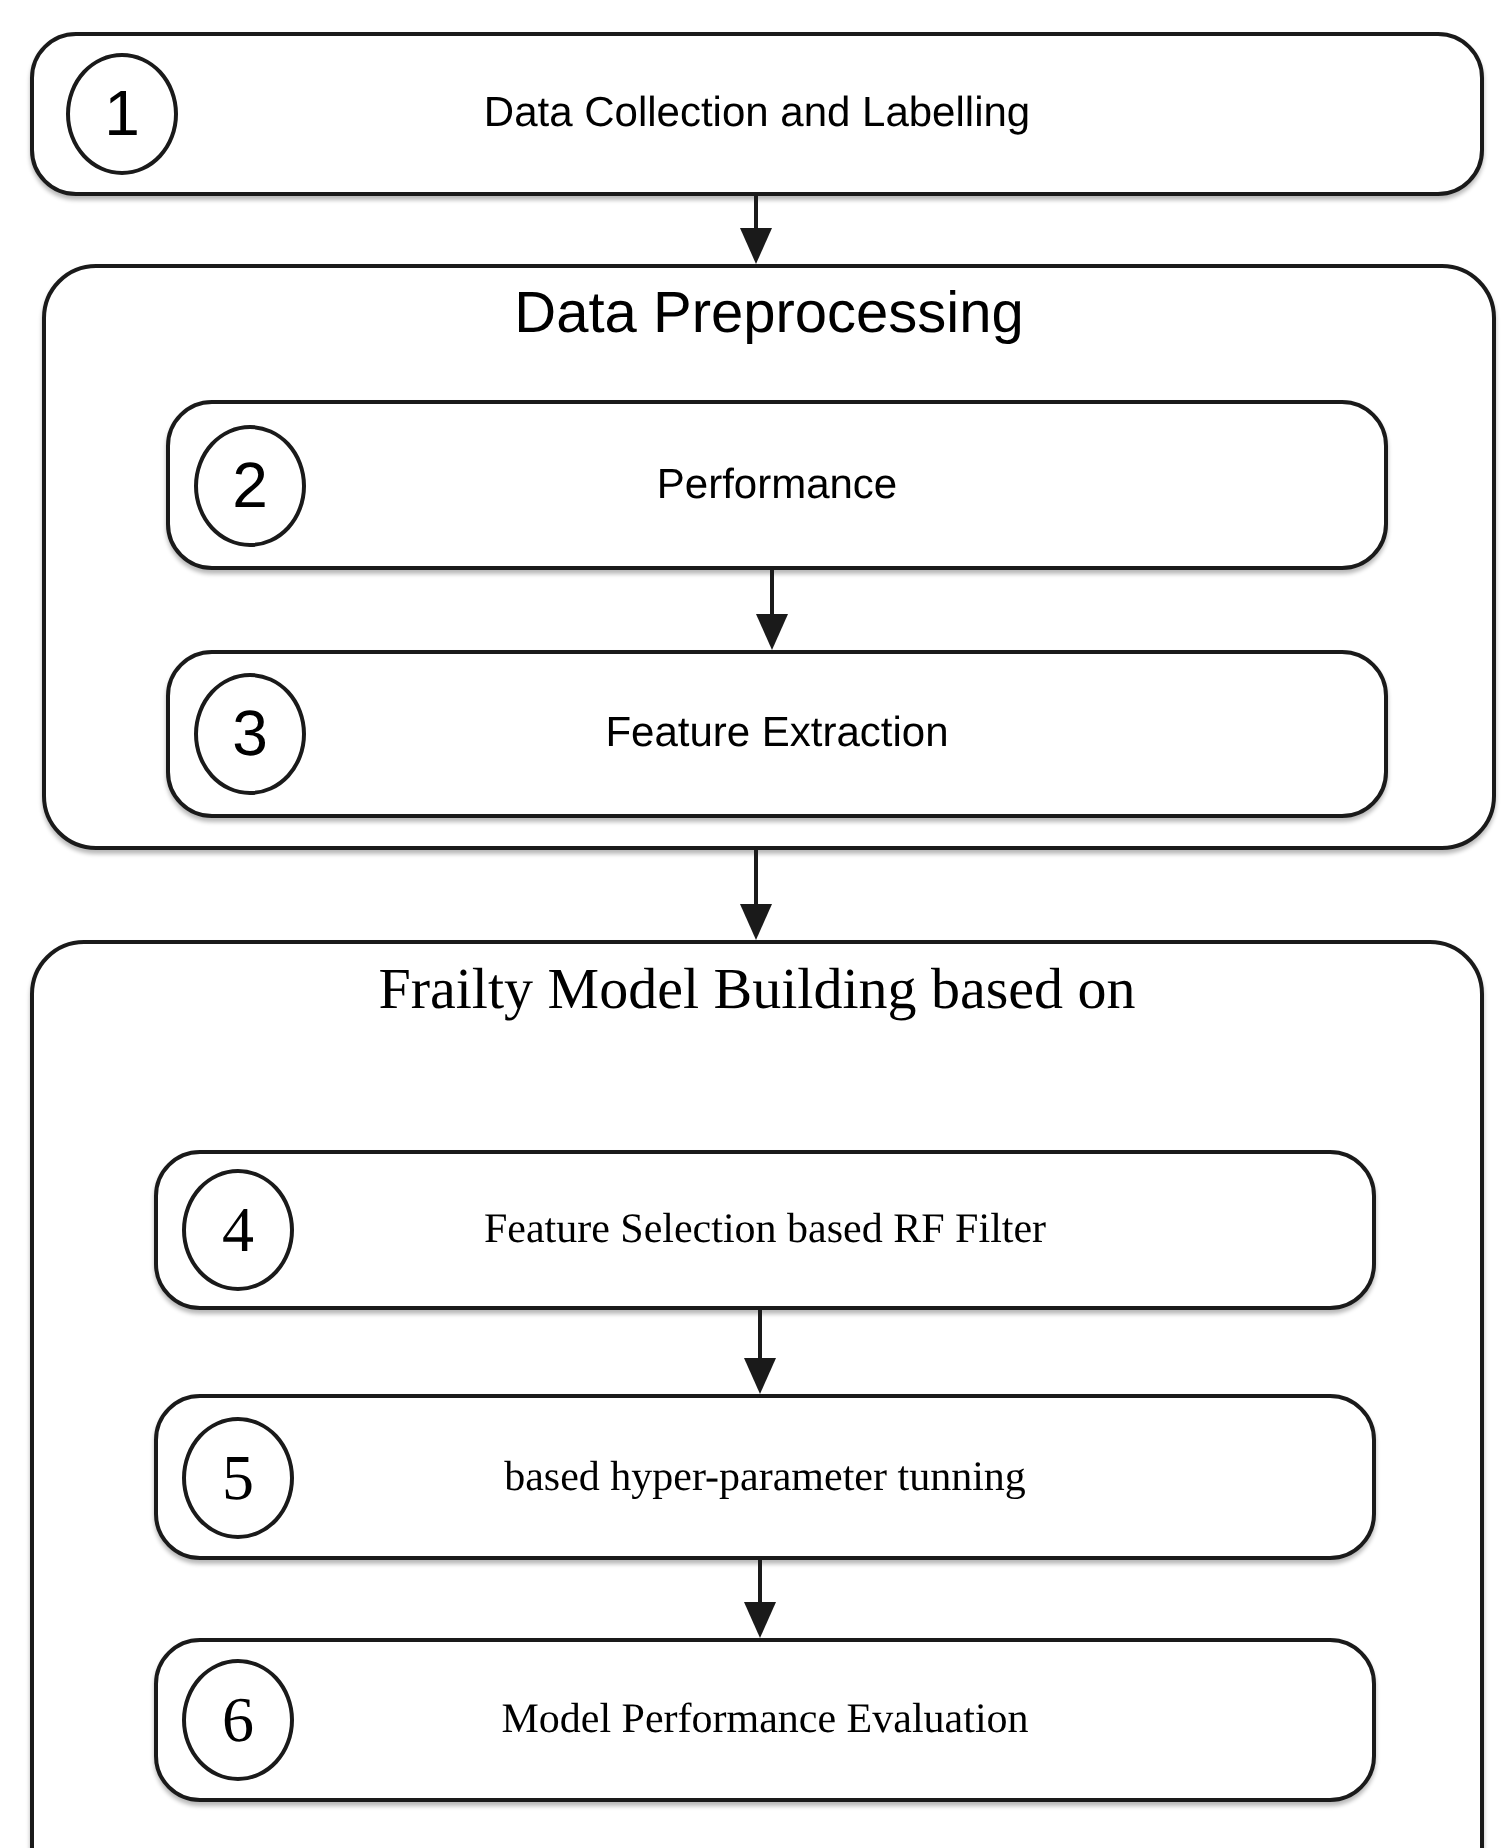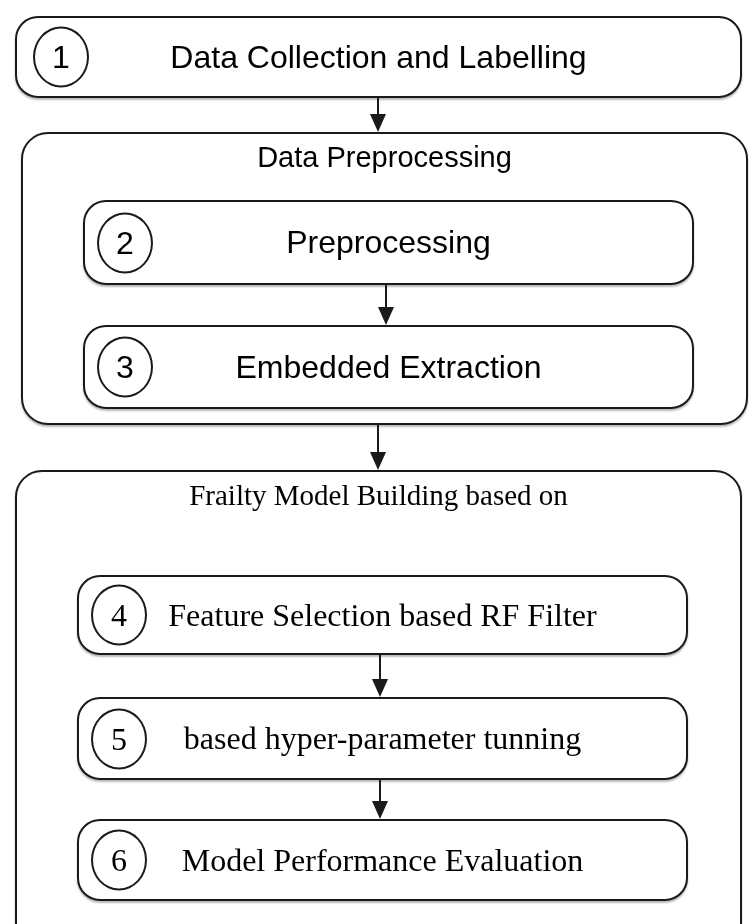--- a/index.html
+++ b/index.html
@@ -29,21 +29,21 @@
   .group {
     border-radius: 27px;
   }
   .step-label {
     position: absolute;
     inset: 0;
     display: flex;
     flex-direction: column;
     align-items: center;
     justify-content: center;
-    font-size: 32px;
+    font-size: 21px;
     line-height: 1.14;
     text-align: right;
     white-space: nowrap;
   }
   .num-circle {
     position: absolute;
     left: 12px;
     top: 50%;
     transform: translateY(-50%);
     width: 56px;
@@ -103,33 +103,33 @@
     <div class="arrow-head"></div>
   </div>
 
   <div class="box group" style="left:21px; top:132px; width:727px; height:293px;">
     <div class="group-title">Data Preprocessing</div>
 
     <div class="box step" style="left:60px; top:66px; width:611px; height:85px;">
       <div class="num-circle">
         <span>2</span>
       </div>
-      <div class="step-label">Preprocessing</div>
+      <div class="step-label">Performance</div>
     </div>
 
     <div class="arrow" style="left:354px; top:151px; height:40px;">
       <div class="arrow-line"></div>
       <div class="arrow-head"></div>
     </div>
 
     <div class="box step" style="left:60px; top:191px; width:611px; height:84px;">
       <div class="num-circle">
         <span>3</span>
       </div>
-      <div class="step-label">Embedded Extraction</div>
+      <div class="step-label">Feature Extraction</div>
     </div>
   </div>
 
   <div class="arrow" style="left:369px; top:425px; height:45px;">
     <div class="arrow-line"></div>
     <div class="arrow-head"></div>
   </div>
 
   <div class="box group" style="left:15px; top:470px; width:727px; height:490px;font-family:Liberation Serif, serif;">
     <div class="group-title">

